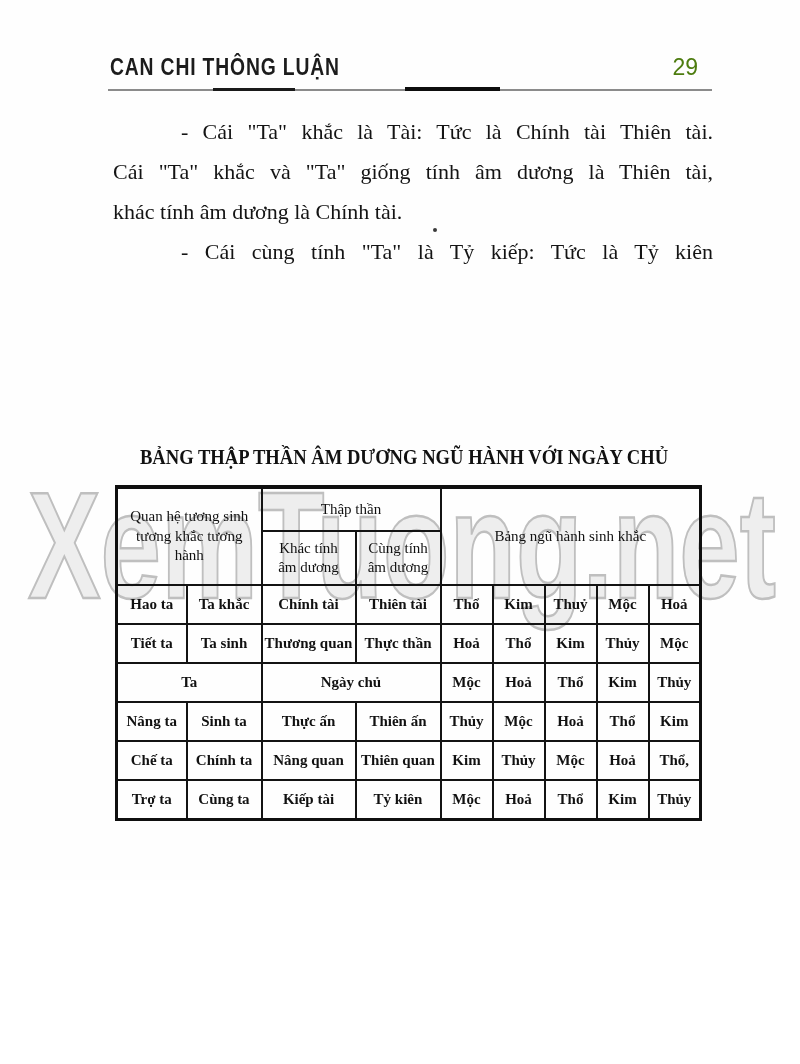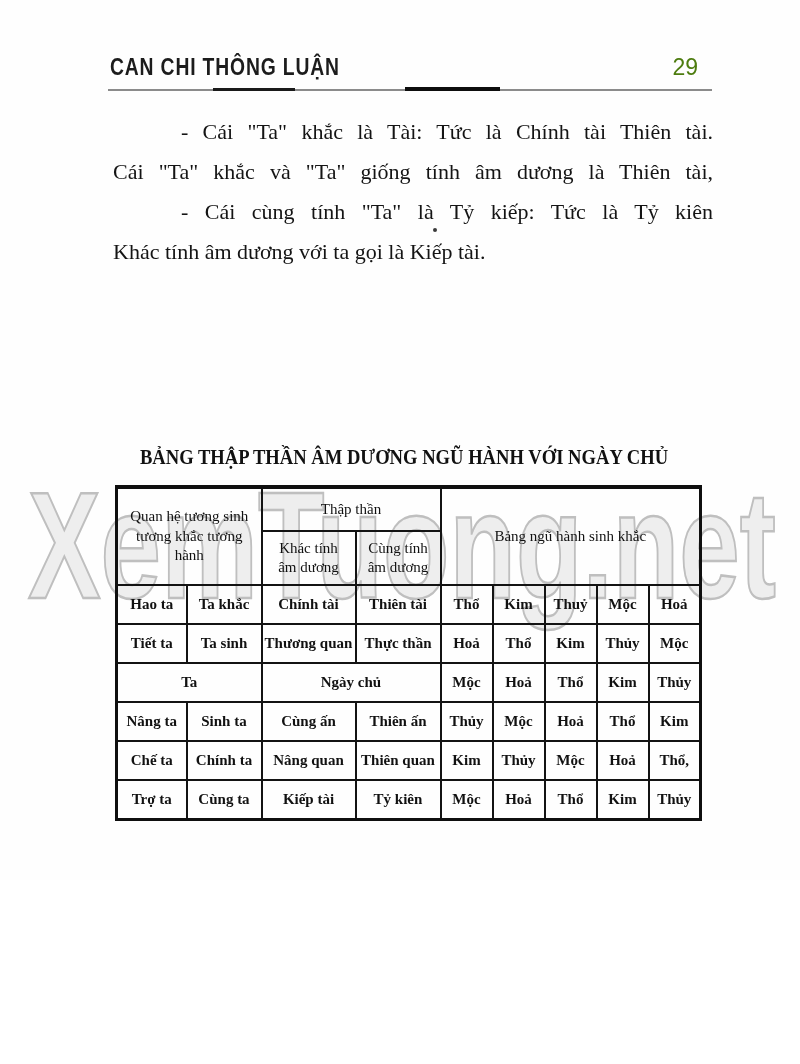--- a/index.html
+++ b/index.html
@@ -113,22 +113,22 @@
   </div>
   <div class="head-rule">
     <div class="base"></div>
     <div class="seg1"></div>
     <div class="seg2"></div>
   </div>
 
   <div class="bodytext">
     <div class="bl first">- Cái "Ta" khắc là Tài: Tức là Chính tài Thiên tài.</div>
     <div class="bl">Cái "Ta" khắc và "Ta" giống tính âm dương là Thiên tài,</div>
+    <div class="bl last">khác tính âm dương là Chính tài.</div>
     <div class="bl first">- Cái cùng tính "Ta" là Tỷ kiếp: Tức là Tỷ kiên</div>
-    <div class="bl last">Khác tính âm dương với ta gọi là Kiếp tài.</div>
   </div>
 
   <div class="ink-dot" style="left:433px; top:228px;"></div>
   <div class="ink-dot" style="left:295px; top:556px;"></div>
   <div class="ink-dot" style="left:364px; top:543px; width:3px; height:3px;"></div>
 
   <svg class="watermark-svg" width="800" height="230" viewBox="0 0 800 230">
     <text x="402" y="130" text-anchor="middle" textLength="748" lengthAdjust="spacingAndGlyphs" font-family="Liberation Sans, sans-serif" font-weight="bold" font-size="152" fill="#eeeeee" stroke="#bfbfbf" stroke-width="2.5">XemTuong.net</text>
   </svg>
 
@@ -187,21 +187,21 @@
         <td colspan="2">Ngày chủ</td>
         <td>Mộc</td>
         <td>Hoả</td>
         <td>Thổ</td>
         <td>Kim</td>
         <td>Thủy</td>
       </tr>
       <tr class="body-row">
         <td>Nâng ta</td>
         <td>Sinh ta</td>
-        <td>Cùng ấn</td>
+        <td>Thực ấn</td>
         <td>Thiên ấn</td>
         <td>Thủy</td>
         <td>Mộc</td>
         <td>Hoả</td>
         <td>Thổ</td>
         <td>Kim</td>
       </tr>
       <tr class="body-row">
         <td>Chế ta</td>
         <td>Chính ta</td>

